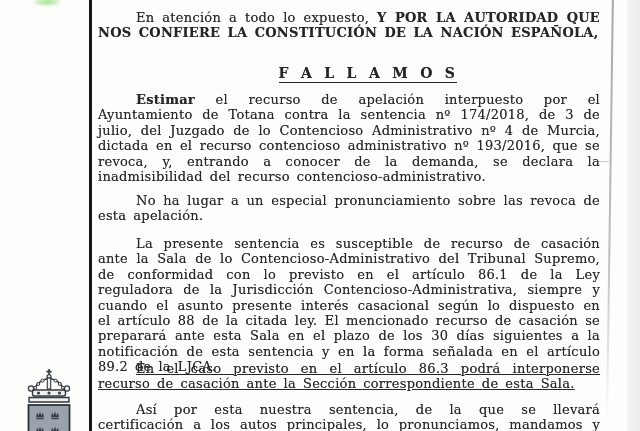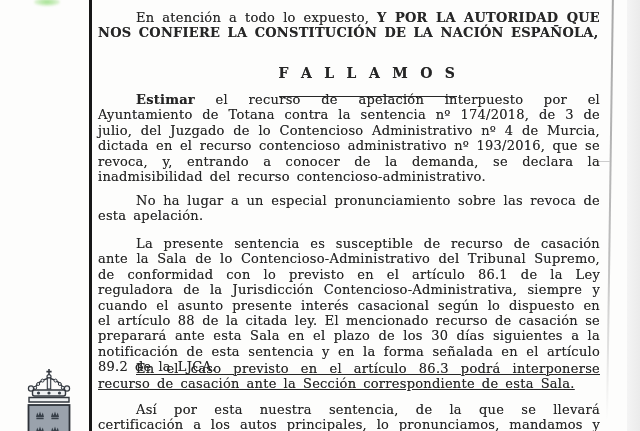--- a/index.html
+++ b/index.html
@@ -41,21 +41,21 @@
   .p-intro{top:6px;}
   .p-fallo{top:88px;}
   .p-costas{top:189px;}
   .p-casacion{top:232px;}
   .p-casacion2{top:357px;text-decoration:underline;}
   .p-cierre{top:398px;}
   .heading{
     position:absolute;top:62px;left:0;right:46px;margin:0;
     text-align:center;font-size:14px;font-weight:bold;letter-spacing:2.5px;
   }
-  .heading span{border-bottom:1.6px solid var(--ink-color);padding-bottom:15px;}
+  .heading span{border-bottom:1.6px solid var(--ink-color);padding-bottom:1px;}
   .bold{font-weight:bold;}
   
   .crest{position:absolute;left:20px;top:368px;width:60px;height:70px;}
 </style>
 </head>
 <body>
 
 <div class="page">
 
   <div class="green-mark"></div>

